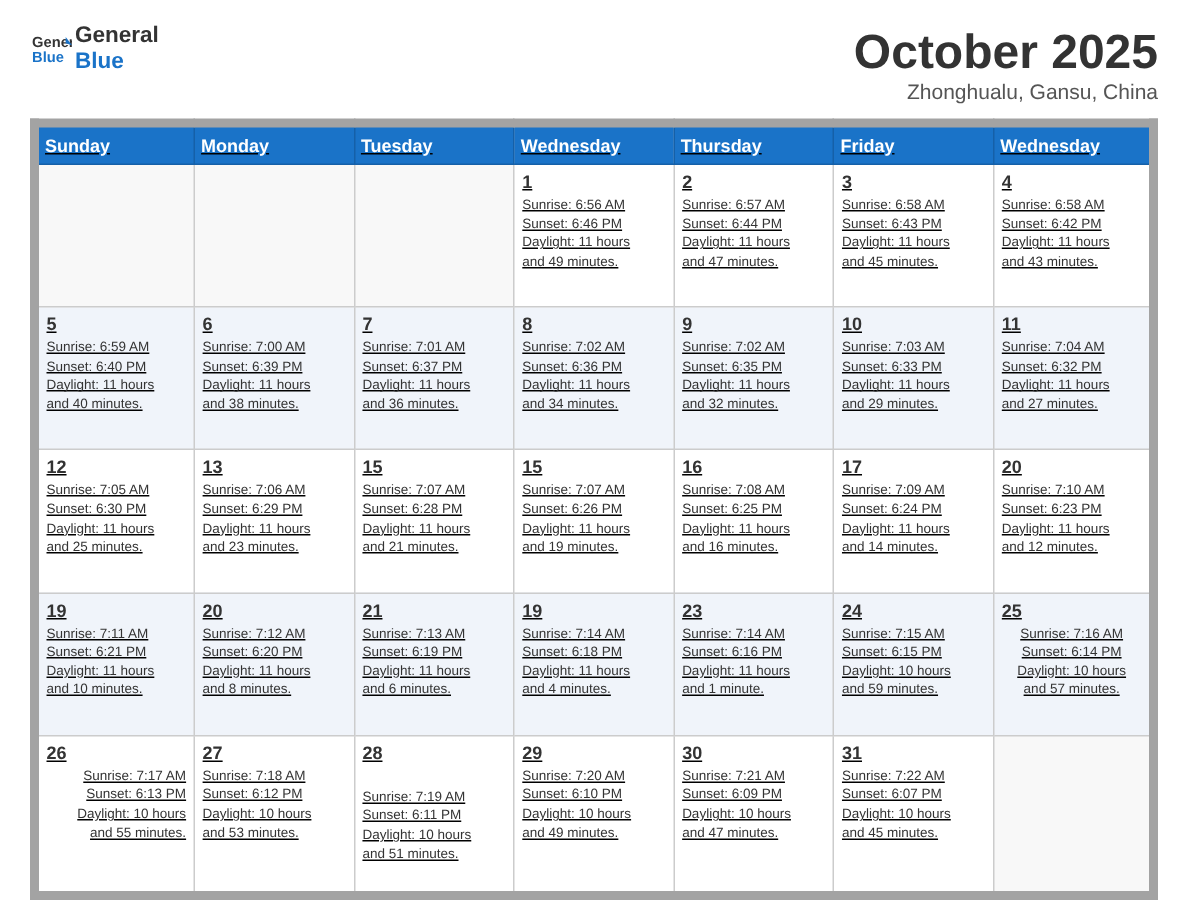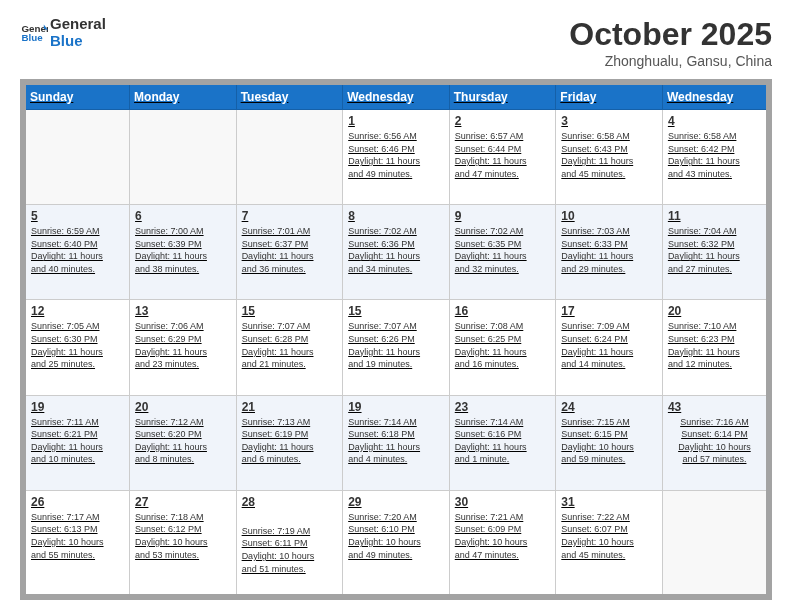--- a/index.html
+++ b/index.html
@@ -296,31 +296,31 @@
 and 1 minute.</div>
           </td>
           <td>
             <span class="day-num">24</span>
             <div class="day-info" style="white-space: pre-line;">Sunrise: 7:15 AM
 Sunset: 6:15 PM
 Daylight: 10 hours
 and 59 minutes.</div>
           </td>
           <td>
-            <span class="day-num">43</span>
+            <span class="day-num">25</span>
             <div class="day-info" style="white-space: pre-line; text-align: center;">Sunrise: 7:16 AM
 Sunset: 6:14 PM
 Daylight: 10 hours
 and 57 minutes.</div>
           </td>
         </tr>
         <tr>
           <td>
             <span class="day-num">26</span>
-            <div class="day-info" style="white-space: pre-line;">Sunrise: 7:17 AM
+            <div class="day-info" style="white-space: pre-line; text-align: right;">Sunrise: 7:17 AM
 Sunset: 6:13 PM
 Daylight: 10 hours
 and 55 minutes.</div>
           </td>
           <td>
             <span class="day-num">27</span>
             <div class="day-info" style="white-space: pre-line;">Sunrise: 7:18 AM
 Sunset: 6:12 PM
 Daylight: 10 hours
 and 53 minutes.</div>

